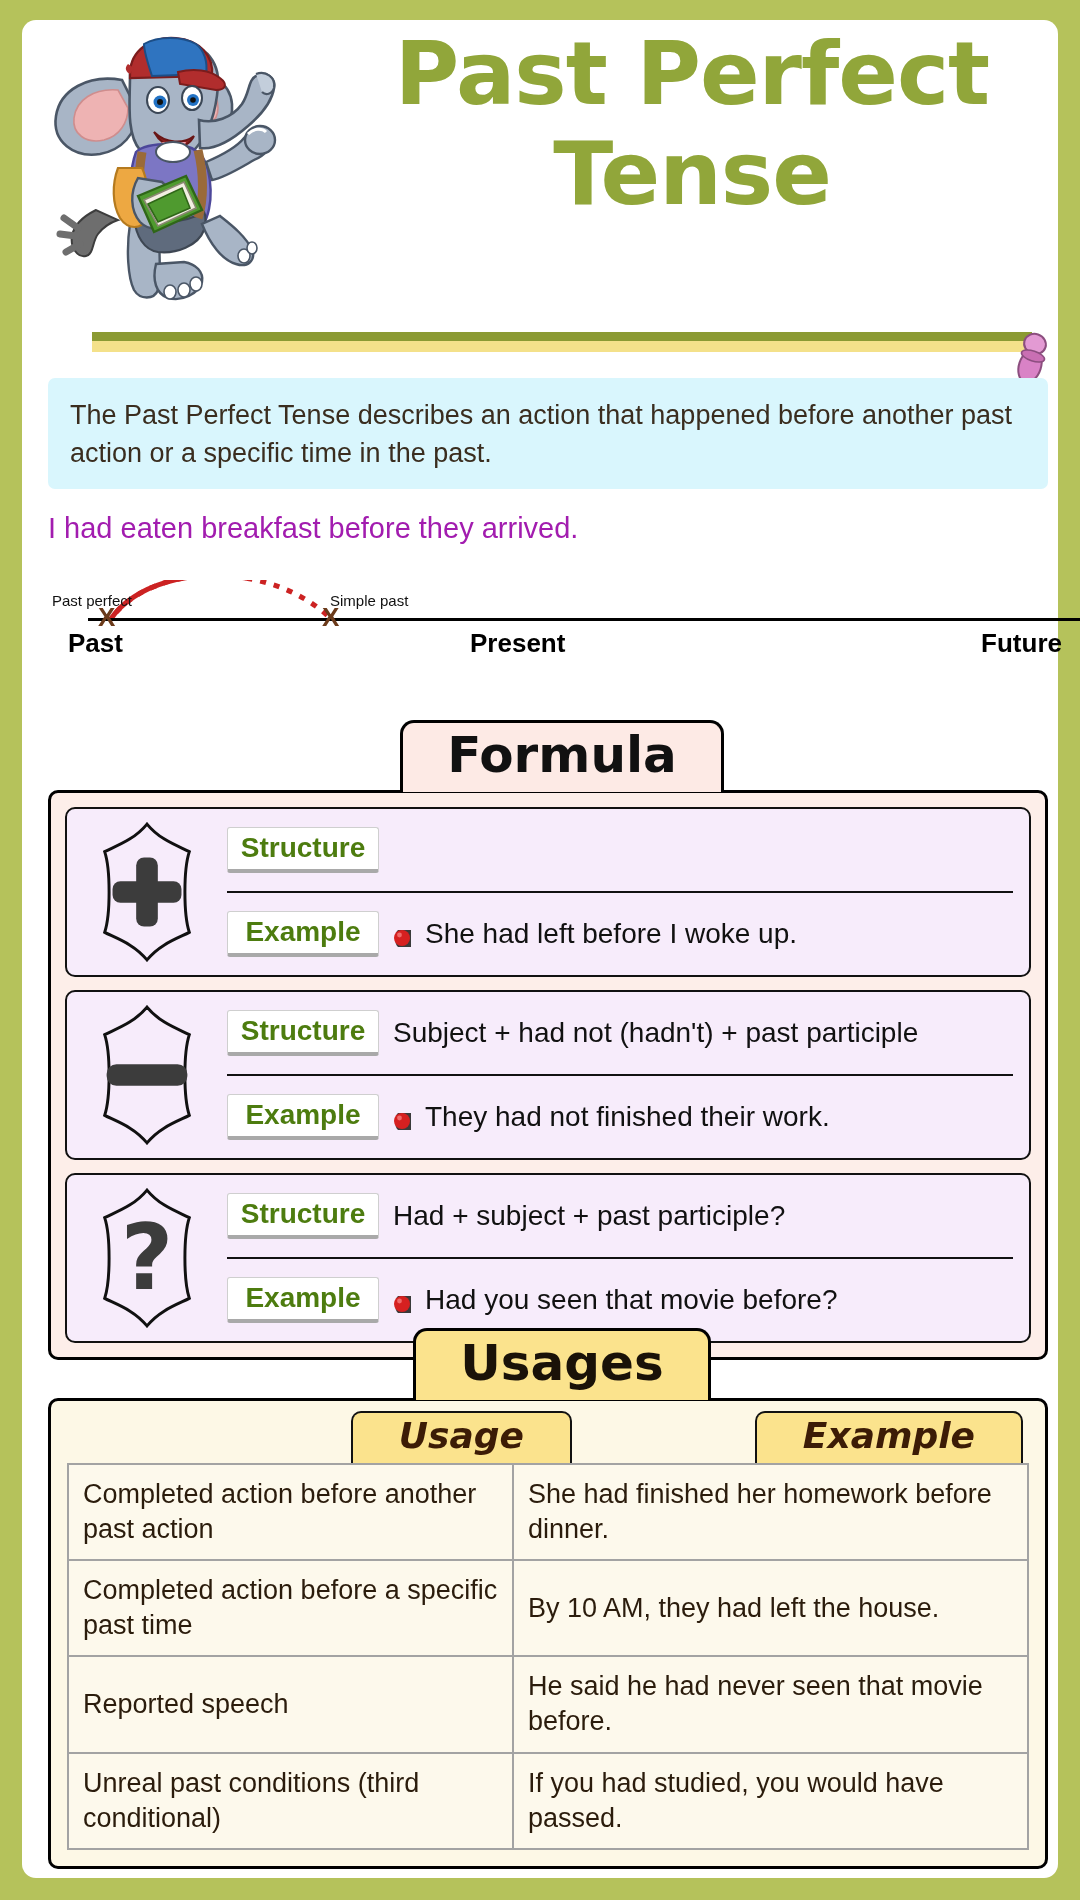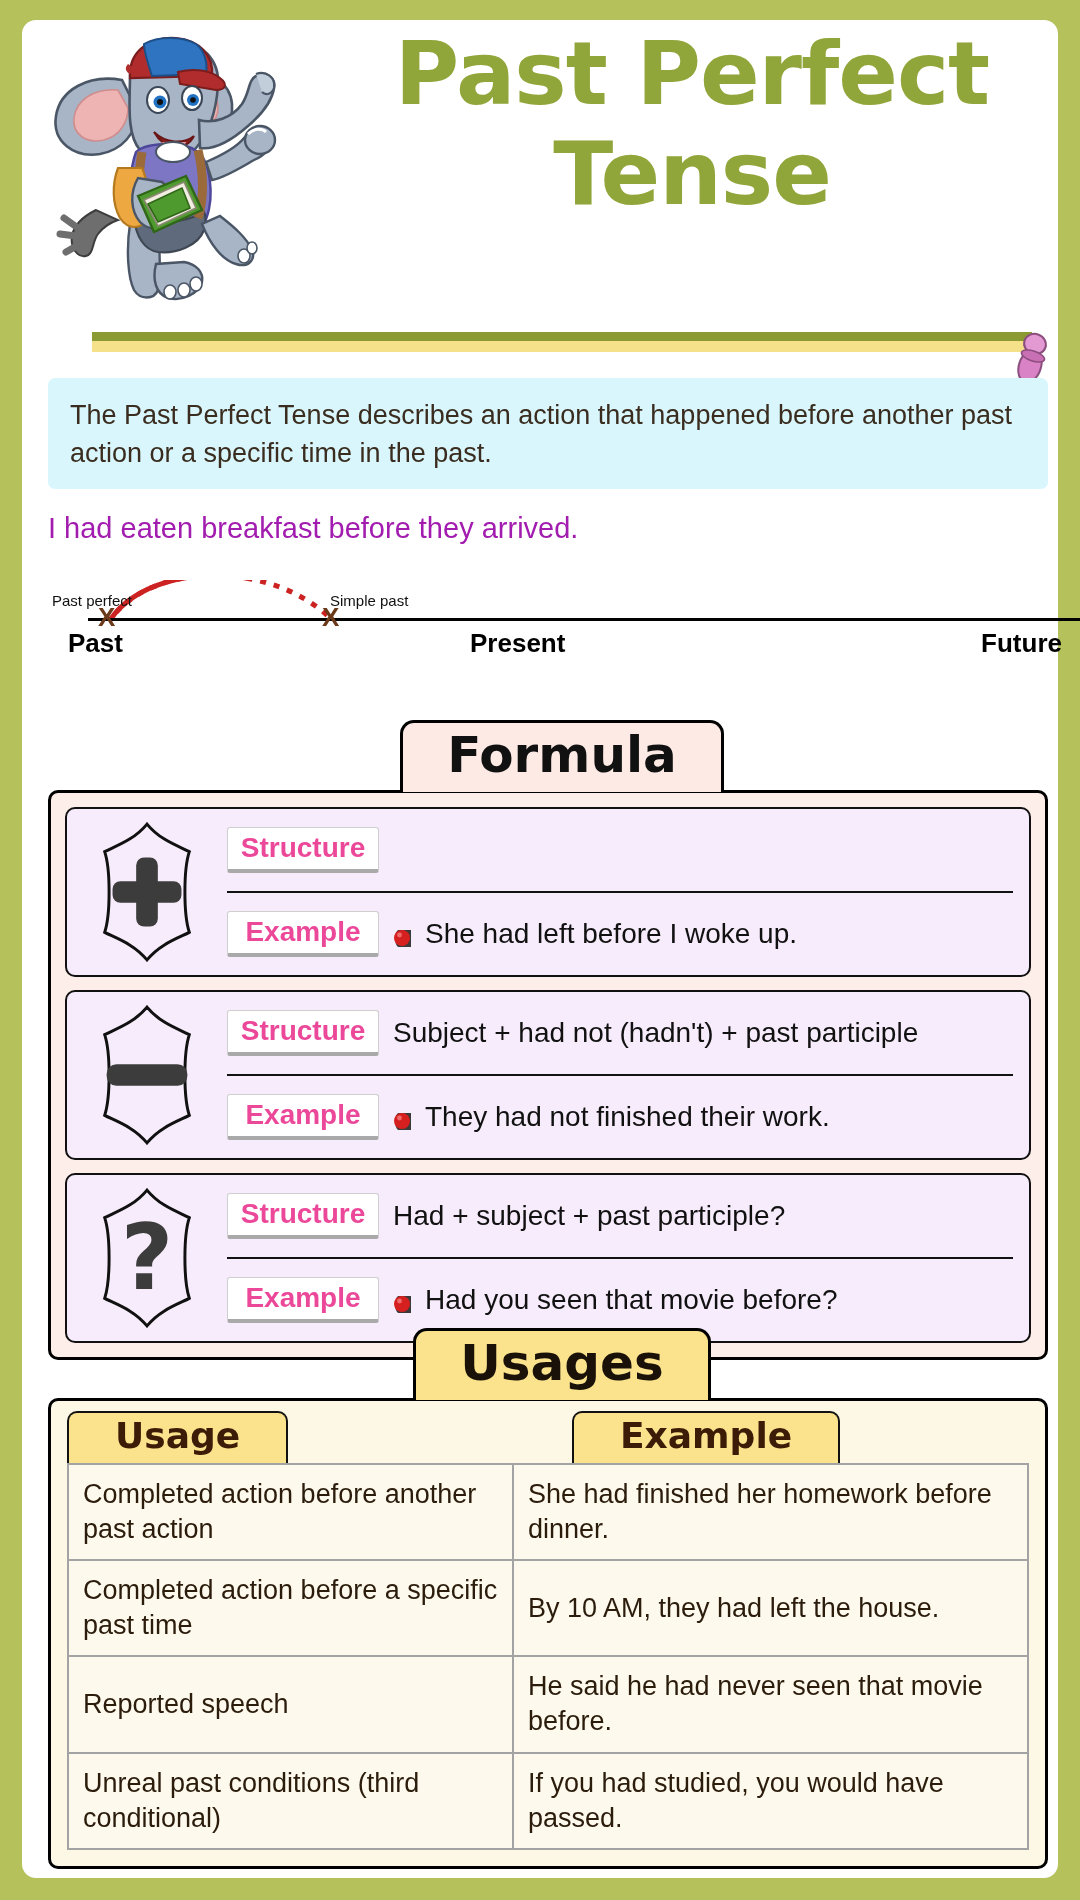--- a/index.html
+++ b/index.html
@@ -251,21 +251,21 @@
   .f-row.top { border-bottom: 2.5px solid #111111; }
 
   .pill {
     background: #ffffff;
     border: 1.5px solid #cfcfcf;
     border-bottom: 4px solid #a9a9a9;
     border-radius: 3px;
     padding: 4px 11px 5px 11px;
     font-size: 28px;
     font-weight: bold;
-    color: #ec4899;
+    color: #4d7c0f;
     white-space: nowrap;
     min-width: 152px;
     text-align: center;
   }
 
   .f-text {
     font-size: 28px;
     color: #111111;
     display: flex;
     align-items: center;
@@ -298,21 +298,22 @@
     width: 1080px;
   }
 
   .u-head {
     display: flex;
     height: 62px;
   }
   .u-head-cell {
     display: flex;
     align-items: flex-end;
-    justify-content: flex-start;
+    justify-content: flex-end;
+    font-style: italic;
   }
   .u-head-cell.left  { width: 505px; }
   .u-head-cell.right { width: 451px; }
 
   .u-tab {
     background: #fbe38d;
     border: 2.5px solid #111111;
     border-bottom: none;
     border-radius: 10px 10px 0 0;
     padding: 3px 46px 7px 46px;

